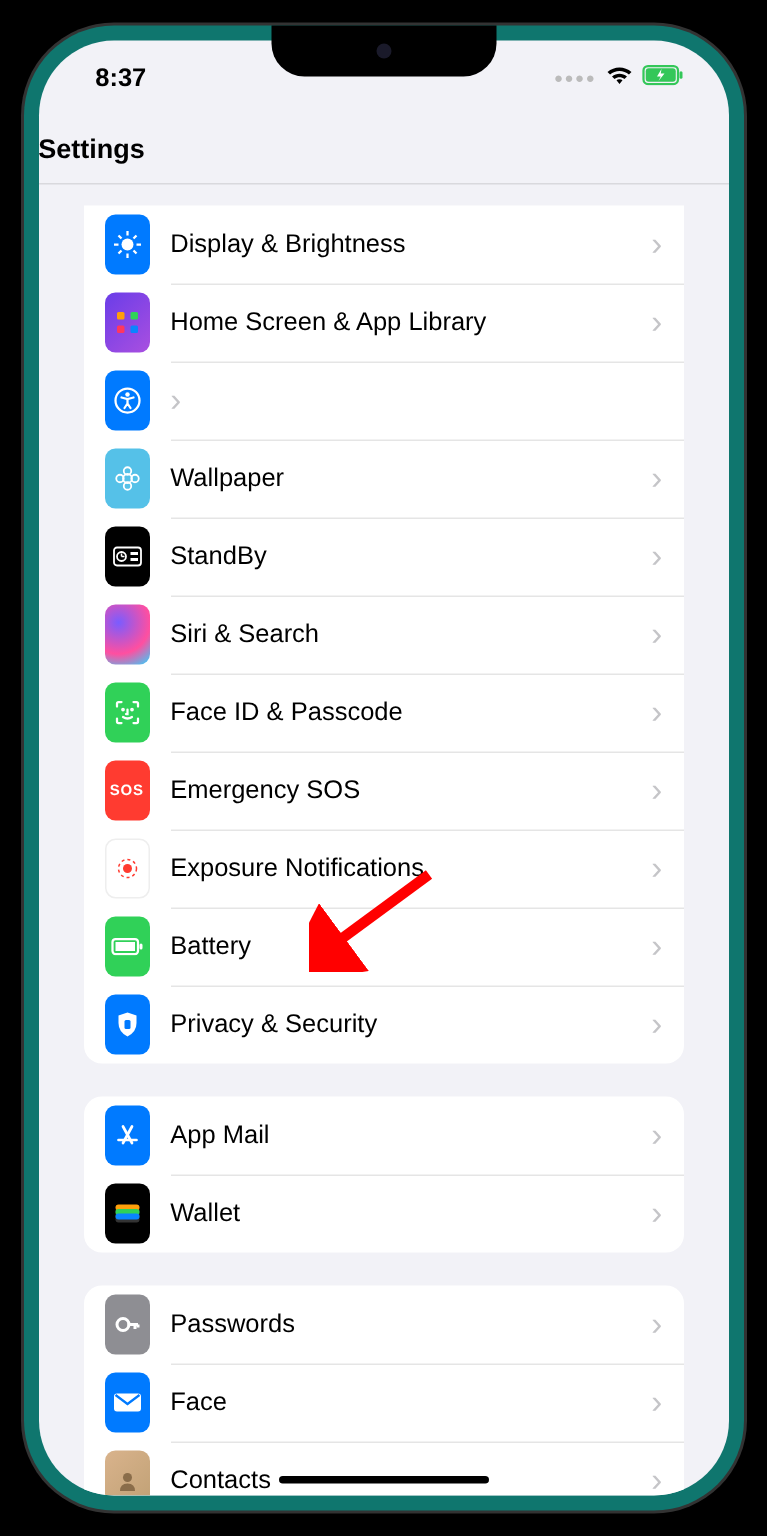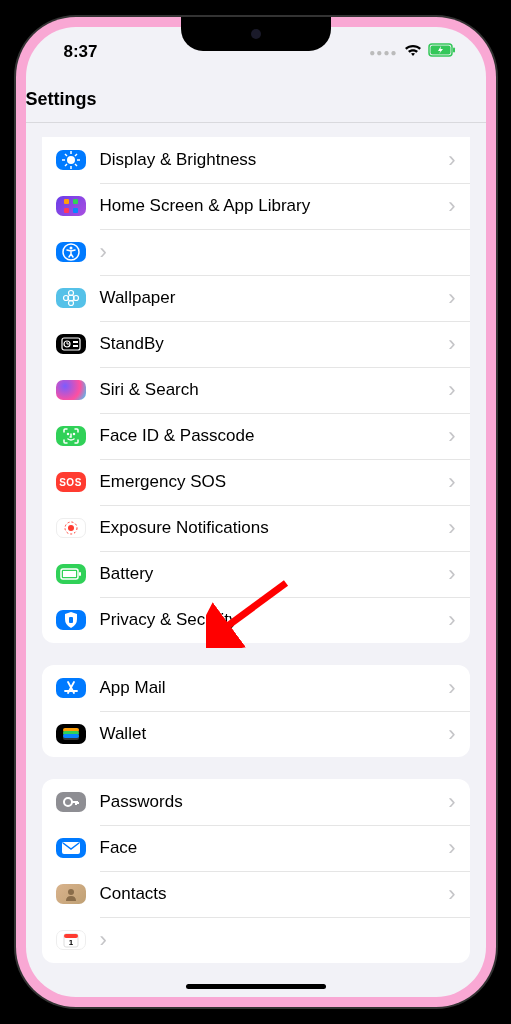--- a/index.html
+++ b/index.html
@@ -7,21 +7,21 @@
     background: #000;
     display: flex;
     justify-content: center;
     align-items: center;
     min-height: 1024px;
     font-family: -apple-system, "Helvetica Neue", Arial, sans-serif;
   }
   .phone-frame {
     width: 480px;
     height: 990px;
-    background: #f9a8d4;
+    background: #0f766e;
     border-radius: 60px;
     padding: 10px;
     position: relative;
     box-shadow: 0 0 0 2px #333;
   }
   .phone-screen {
     width: 100%;
     height: 100%;
     background: #f2f2f7;
     border-radius: 50px;
@@ -68,21 +68,21 @@
     display: flex;
     align-items: center;
     justify-content: flex-start;
     border-bottom: 1px solid rgba(0,0,0,0.1);
     background: #f2f2f7;
   }
   .header-title { font-size: 18px; font-weight: 600; }
   .content {
     height: calc(100% - 96px);
     overflow-y: hidden;
-    padding: 0 16px;
+    padding: 0 30px;
     position: relative;
   }
   .group {
     background: #fff;
     border-radius: 12px;
     margin-top: 22px;
   }
   .group.first { margin-top: 14px; border-top-left-radius: 0; border-top-right-radius: 0; }
   .group.first .row:first-child { border-top: none; }
   .row {
@@ -96,21 +96,21 @@
     content: "";
     position: absolute;
     top: 0;
     left: 58px;
     right: 0;
     height: 1px;
     background: rgba(0,0,0,0.10);
   }
   .icon-box {
     width: 30px;
-    height: 20px;
+    height: 40px;
     border-radius: 7px;
     margin-right: 14px;
     flex-shrink: 0;
     display: flex;
     align-items: center;
     justify-content: center;
     color: #fff;
     font-size: 14px;
     font-weight: 700;
   }

